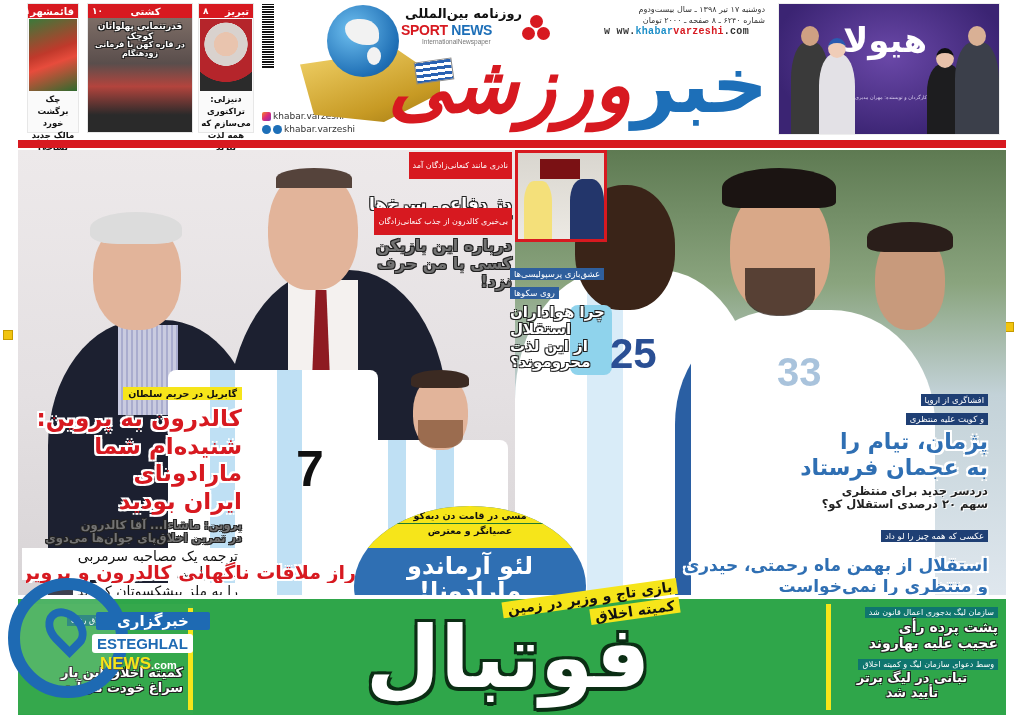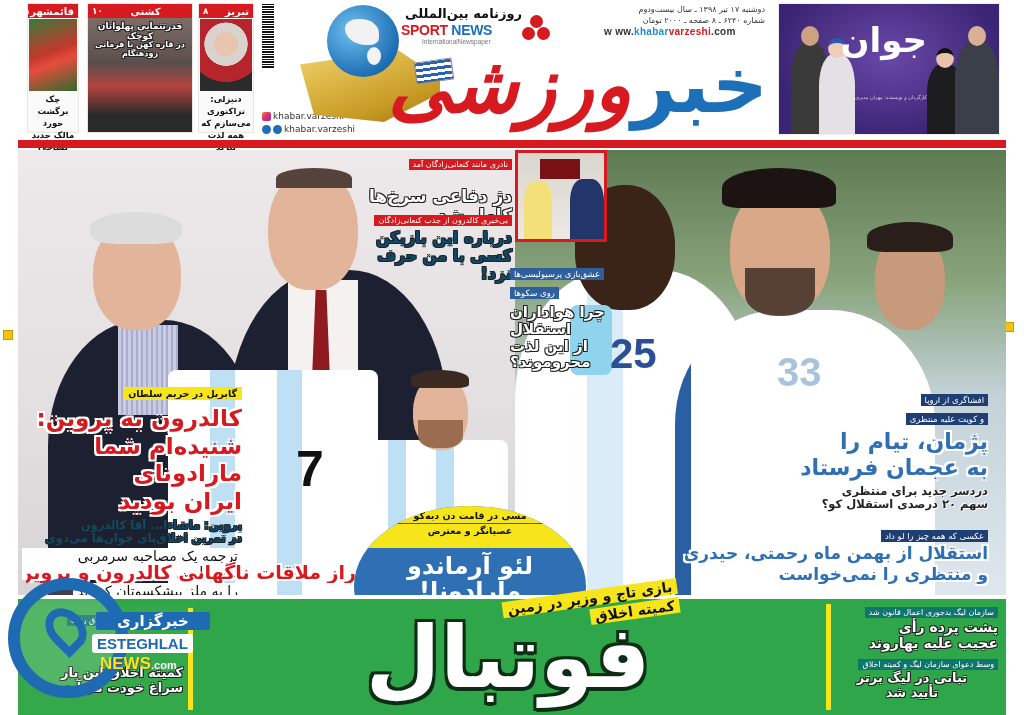--- a/index.html
+++ b/index.html
@@ -41,21 +41,21 @@
   .logo-dots { position: absolute; left: 522px; top: 15px; width: 30px; height: 28px; }
   .logo-dots span { position:absolute; width:13px; height:13px; border-radius:50%; background:#d71920; }
 
   .logo-main { position: absolute; left: 428px; top: 40px; width: 340px; height: 95px; direction: rtl;
                font-size: 78px; font-weight: bold; line-height: 90px; white-space: nowrap; letter-spacing:-3px;
                font-family: "DejaVu Sans", sans-serif; }
   .logo-main .k { color: #1d6fb8; }
   .logo-main .v { color: #d71920; font-style: italic; }
 
   .issue-info { position: absolute; left: 600px; top: 4px; width: 165px; direction: rtl; text-align: right; font-size: 8px; color: #333; line-height: 11px; }
-  .site-url { position: absolute; left: 604px; top: 26px; font-size: 10px; font-weight: bold; color: #333; font-family: Liberation Sans, sans-serif; letter-spacing: 0.3px; }
+  .site-url { position: absolute; left: 604px; top: 26px; font-size: 10px; font-weight: bold; color: #333; font-family: Liberation Mono, monospace; letter-spacing: 0.3px; }
   .site-url .b { color: #1d8fc8; } .site-url .r { color: #d71920; }
 
   .promo { position: absolute; left: 778px; top: 3px; width: 222px; height: 132px;
            background: radial-gradient(ellipse at 50% 40%, #6a48a8, #3b2473 75%); border: 1px solid #eee; overflow: hidden; }
   .promo-title { position:absolute; left: 78px; top: 16px; width: 70px; text-align:center; font-size: 34px; color:#fff; font-weight:bold; direction: rtl; }
   .promo-sub { position:absolute; left: 74px; top: 90px; width: 76px; text-align:center; font-size: 5px; color:#d8cdee; direction: rtl; line-height:7px; }
   .person { position:absolute; bottom:0; border-radius: 40% 40% 0 0; }
   .person .head { position:absolute; left:50%; top:-16px; width:18px; height:20px; margin-left:-9px; border-radius:50%; background:#e0b99b; }
 
   .red-rule { position: absolute; left: 18px; top: 140px; width: 988px; height: 8px; background: #d71920; }
@@ -68,30 +68,30 @@
                  background: linear-gradient(180deg, #5e7a52 0%, #8aa47e 30%, #c3d2d8 55%, #dfe7ee 100%); }
 
   .suit { position:absolute; background:#1c2030; border-radius: 45% 45% 0 0; }
   .face { position:absolute; background:#e2b49a; border-radius: 48% 48% 45% 45%; }
   .hair-w { position:absolute; background:#dcdcdc; border-radius: 50% 50% 30% 30%; }
   .shirt-jersey { position:absolute; background: linear-gradient(90deg,#fff 0 20%, #bfe0f4 20% 32%, #fff 32% 52%, #bfe0f4 52% 64%, #fff 64%); border-radius: 8px; }
 
   .side-tag { position:absolute; width: 10px; height: 10px; background:#f1c40f; border:1px solid #c69b00; }
 
   
-  .tag-red { display:inline-block; background:#d71920; color:#fff; font-size: 8px; padding: 1px 4px; direction: rtl; }
+  .tag-red { display:inline-block; background:#d71920; color:#fff; font-size: 8px; padding: 9px 4px; direction: rtl; }
   .tag-blue { display:inline-block; background:#2f5f9d; color:#fff; font-size: 8.5px; padding: 1px 4px; direction: rtl; }
   .tag-yellow { display:inline-block; background:#f6e51a; color:#111; font-size: 9.5px; font-weight:bold; padding: 1px 5px; direction: rtl; }
   .tag-green { display:inline-block; background:#0f766e; color:#fff; font-size: 8px; padding: 1px 4px; direction: rtl; }
   .tag-white { display:inline-block; background:#fff; color:#111; font-size: 14px; padding: 0 4px; direction: rtl; }
 
   .hl { direction: rtl; font-weight: bold; line-height: 1.12; }
   .hl-white-shadow { color:#fff; text-shadow: 1px 1px 0 #222, -1px 1px 0 #222, 1px -1px 0 #222, -1px -1px 0 #222; }
   .hl-red-outline { color:#d71920; text-shadow: 2px 2px 0 #fff, -2px 2px 0 #fff, 2px -2px 0 #fff, -2px -2px 0 #fff; }
-  .hl-yellow-outline { color:#0c4a6e; text-shadow: 1px 1px 0 #222, -1px 1px 0 #222, 1px -1px 0 #222, -1px -1px 0 #222; }
+  .hl-yellow-outline { color:#737373; text-shadow: 1px 1px 0 #222, -1px 1px 0 #222, 1px -1px 0 #222, -1px -1px 0 #222; }
   .hl-blue-outline { color:#2f6fb3; text-shadow: 2px 2px 0 #fff, -2px 2px 0 #fff, 2px -2px 0 #fff, -2px -2px 0 #fff; }
 
   .inset-photo { position:absolute; left: 510px; top: 0; width: 92px; height: 92px; border: 3px solid #d71920; background: linear-gradient(180deg,#d9d6cf,#ece9e3); overflow:hidden; }
 
   .circle-badge { position:absolute; left: 336px; top: 356px; width: 232px; height: 160px; border-radius: 50%;
                   background:#2f6fb3; overflow:hidden; }
 
   
   .green-band { position: absolute; left: 18px; top: 596px; width: 988px; height: 119px; background: #2fa64a; }
   .green-band .rule { position:absolute; left:0; top:0; width:988px; height:3px; background:#fff; }
@@ -194,21 +194,21 @@
     <span>w ww.</span><span class="b">khabar</span><span class="r">varzeshi</span><span>.com</span>
   </div>
 
   <div class="promo">
     <div class="person" style="left:12px; width:38px; height:92px; background:#3a3a3a;">
         <div class="head" style="background:#cfa183;"></div>
       </div>
     <div class="person" style="left:40px; width:36px; height:80px; background:#e3e1e6;">
         <div class="head" style="background:#f0cdb8; border-top:5px solid #2a5bb0;"></div>
       </div>
-    <div class="promo-title">جوان</div>
+    <div class="promo-title">هیولا</div>
     <div class="promo-sub">کارگردان و نویسنده: مهران مدیری</div>
     <div class="person" style="left:148px; width:36px; height:70px; background:#1d1d1f;">
         <div class="head" style="background:#e8c2ab; border-top:5px solid #111;"></div>
       </div>
     <div class="person" style="left:176px; width:44px; height:92px; background:#3b3f4a;">
         <div class="head" style="background:#d9b095;"></div>
       </div>
   </div>
 </div>
 
@@ -328,21 +328,21 @@
       <div>به عجمان فرستاد</div>
     </div>
     <div class="hl" style="font-size:11.5px; margin-top:3px; color:#222; text-shadow:1px 1px 0 #fff,-1px -1px 0 #fff;">
       <div>دردسر جدید برای منتظری</div>
       <div>سهم ۲۰ درصدی استقلال کو؟</div>
     </div>
   </div>
 
   <div class="abs" style="left:640px; top:374px; width:330px; text-align:right;">
     <div><span class="tag-blue" style="background:#1f3f74;">عکسی که همه چیز را لو داد</span></div>
-    <div class="hl hl-blue-outline" style="font-size:17px; margin-top:0; line-height:1.25;">
+    <div class="hl hl-blue-outline" style="font-size:17px; margin-top:12px; line-height:1.25;">
       <div>استقلال از بهمن ماه رحمتی، حیدری</div>
       <div>و منتظری را نمی‌خواست</div>
     </div>
   </div>
 </div>
 
 <div class="green-band">
   <div class="rule"></div>
 
   <div class="left-box">

